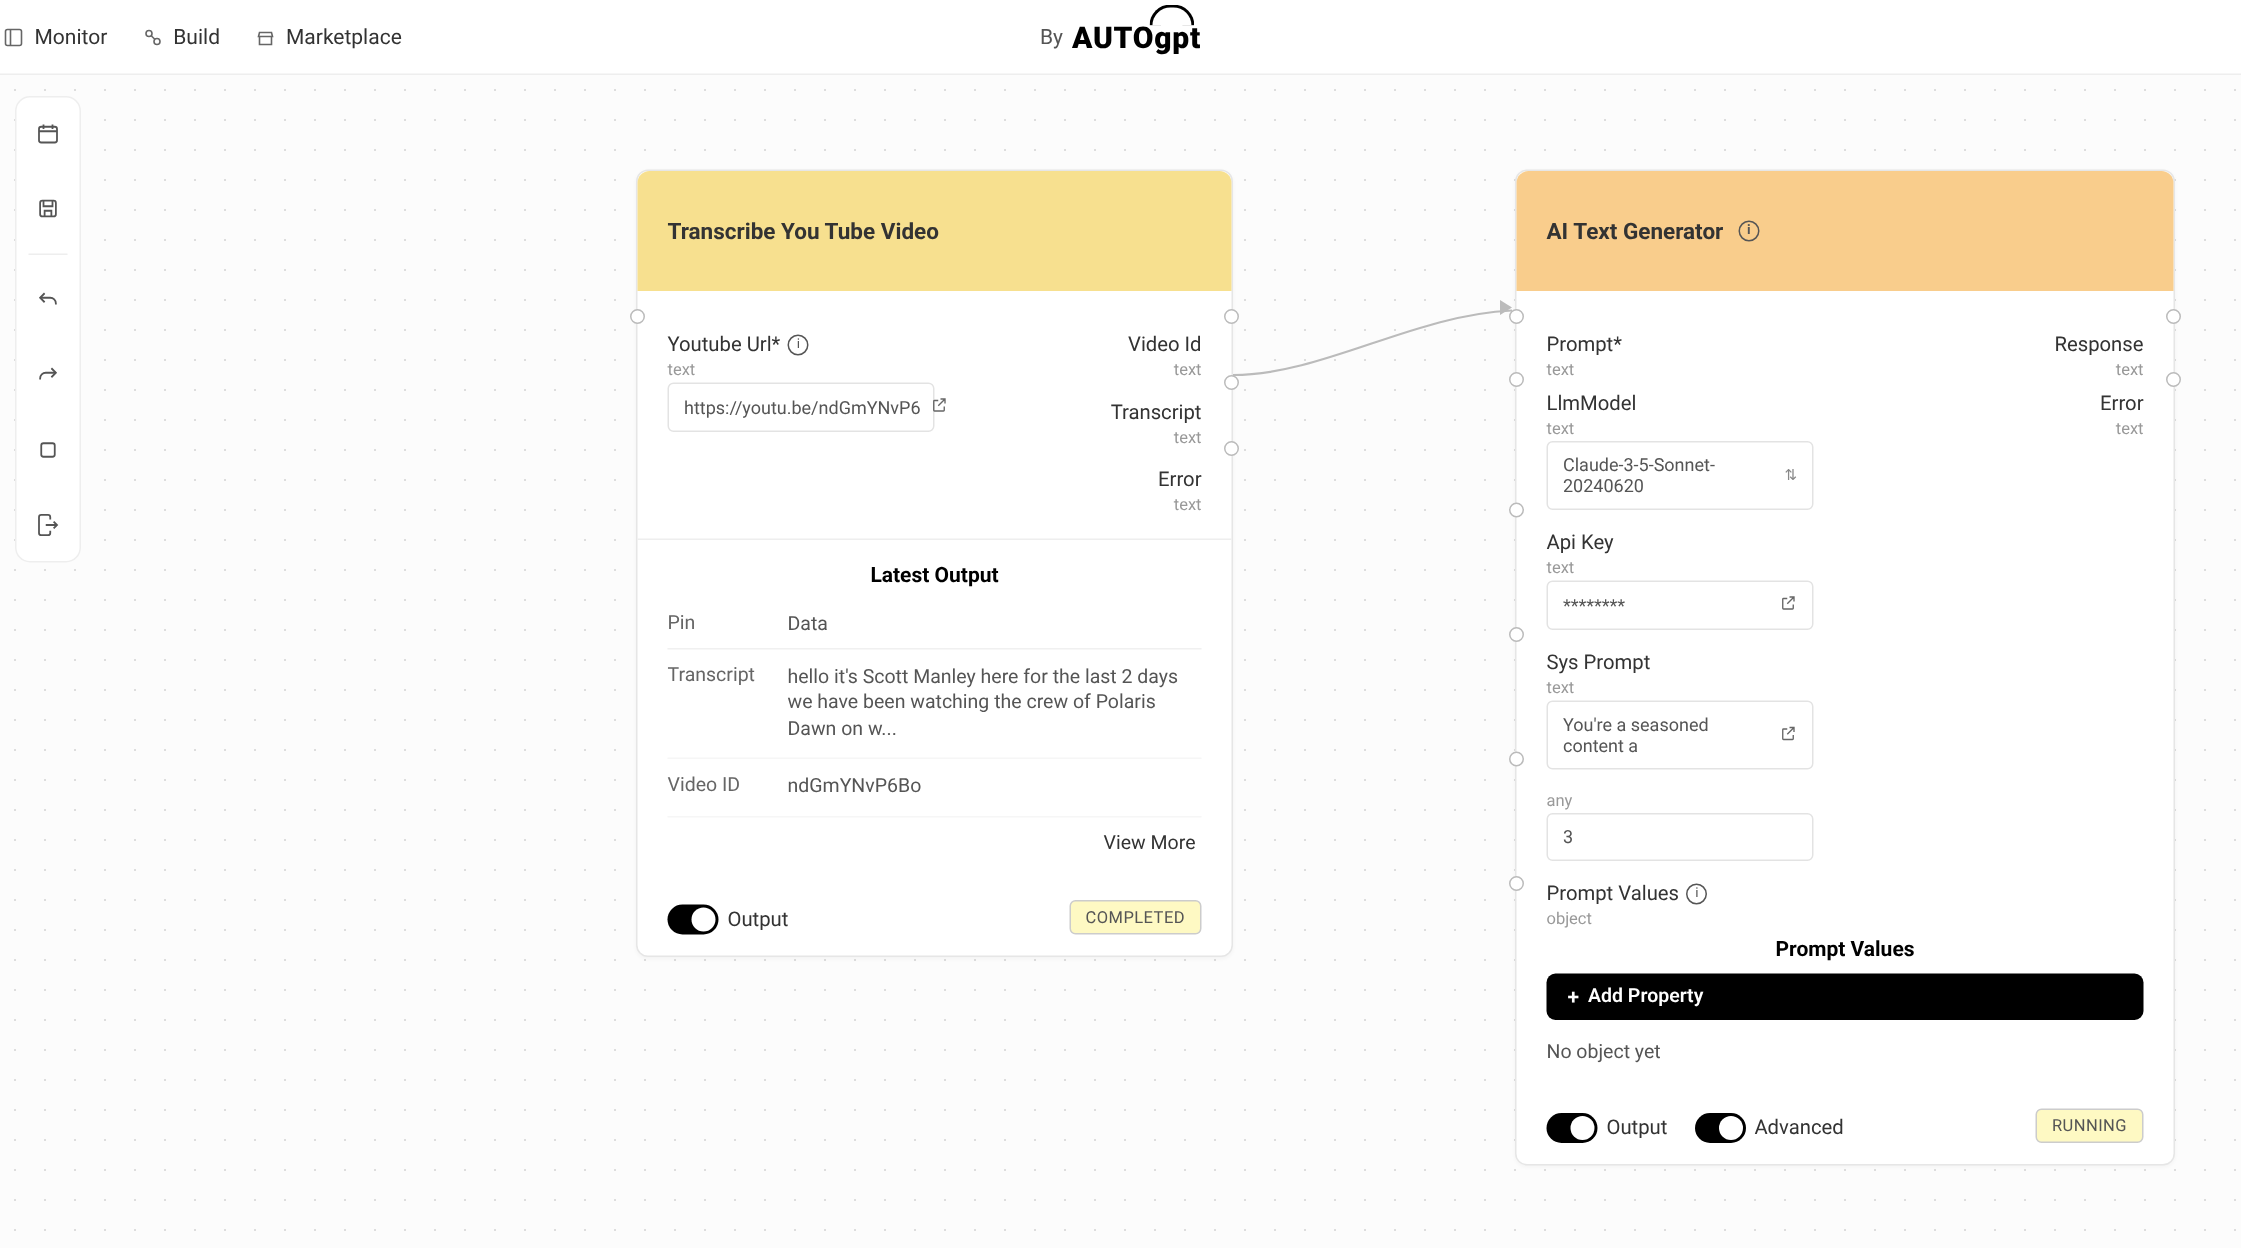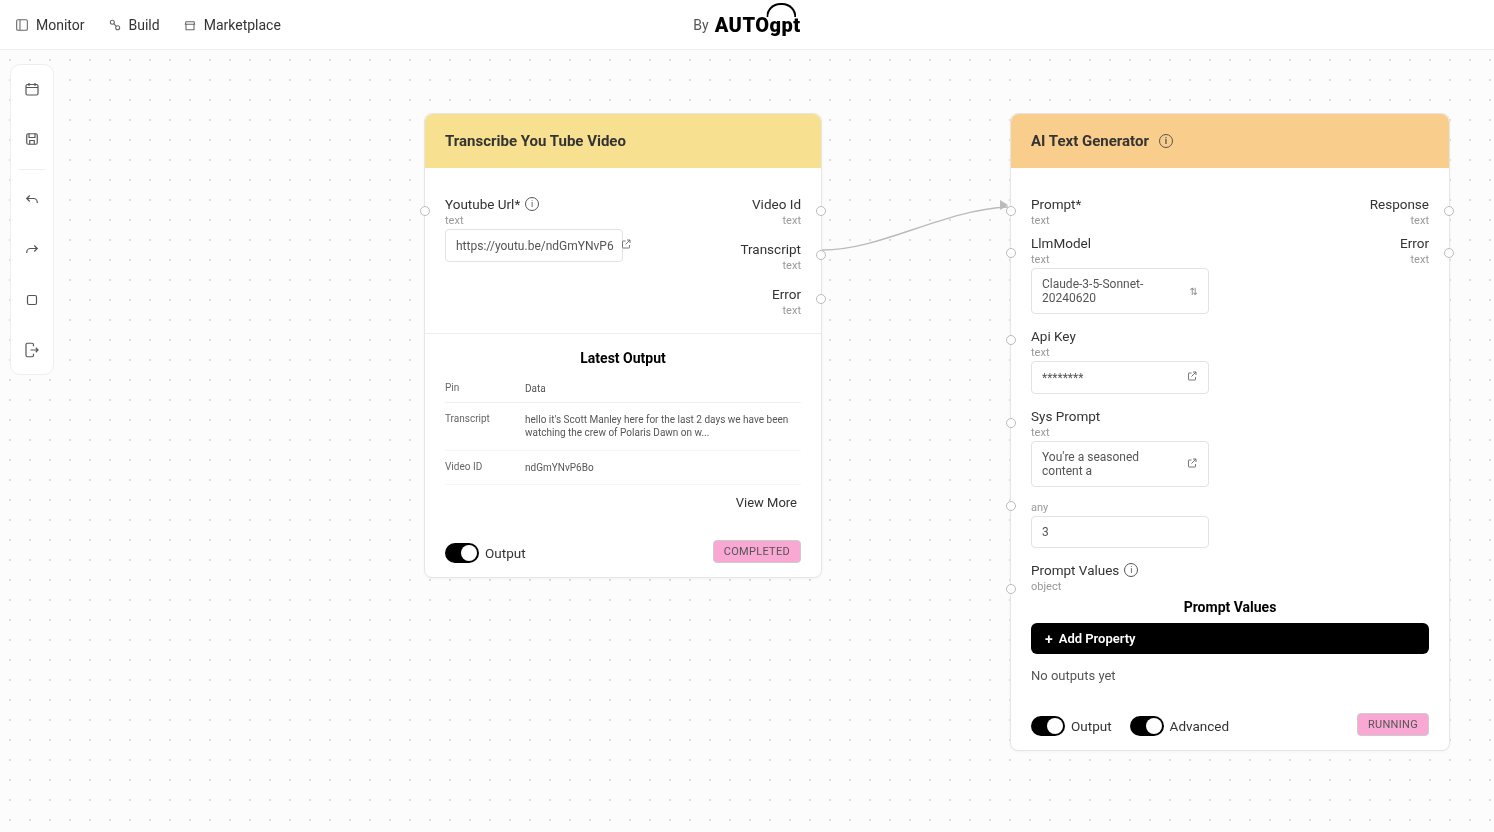--- a/index.html
+++ b/index.html
@@ -1,56 +1,56 @@
 <!DOCTYPE html>
 <html><head>
 <meta charset="utf-8">
 <style>
 * { box-sizing: border-box; margin: 0; padding: 0; }
 body { font-family: -apple-system, BlinkMacSystemFont, "Segoe UI", Roboto, sans-serif; background: #fafafa; width: 1494px; height: 832px; overflow: hidden; position: relative; }
-.topbar { height: 50px; background: #fff; border-bottom: 1px solid #eee; display: flex; align-items: center; padding: 0 14px; gap: 22px; position: relative; }
+.topbar { height: 50px; background: #fff; border-bottom: 1px solid #eee; display: flex; align-items: center; padding: 0 1px; gap: 22px; position: relative; }
 .topbar-item { display: flex; align-items: center; gap: 6px; font-size: 14px; color: #333; cursor: pointer; }
 .topbar-item svg { width: 16px; height: 16px; stroke: #666; fill: none; stroke-width: 1.6; }
 .brand { position: absolute; left: 50%; transform: translateX(-50%); display: flex; align-items: center; gap: 6px; font-size: 14px; color: #555; }
 .brand-logo { font-weight: 900; font-size: 20px; letter-spacing: 0.5px; color: #000; position: relative; }
 .brand-logo .gpt { font-weight: 900; }
 .brand-logo-arc { position: absolute; top: -10px; right: 4px; width: 30px; height: 14px; border: 2px solid #000; border-bottom: none; border-radius: 14px 14px 0 0; }
 .main { position: relative; width: 100%; height: calc(100% - 50px); background: #fcfcfc; }
 .sidebar { position: absolute; left: 10px; top: 14px; width: 44px; background: #fff; border: 1px solid #eee; border-radius: 10px; padding: 14px 0; display: flex; flex-direction: column; align-items: center; gap: 30px; }
 .sidebar-btn { width: 20px; height: 20px; display: flex; align-items: center; justify-content: center; cursor: pointer; color: #555; }
 .sidebar-btn svg { width: 18px; height: 18px; stroke: #555; fill: none; stroke-width: 1.6; }
 .sidebar-div { width: 26px; height: 1px; background: #eee; margin: -10px 0; }
 .canvas { position: absolute; inset: 0; background-image: radial-gradient(circle, #ddd 1px, transparent 1px); background-size: 20px 20px; background-position: 0 0; }
 .node { position: absolute; background: #fff; border: 1px solid #e6e6e6; border-radius: 8px; box-shadow: 0 1px 3px rgba(0,0,0,0.04); }
-.node-header { padding: 18px 20px; font-weight: 700; font-size: 15px; color: #333; border-radius: 8px 8px 0 0; display: flex; align-items: center; gap: 10px; }
+.node-header { padding: 31px 20px; font-weight: 700; font-size: 15px; color: #333; border-radius: 8px 8px 0 0; display: flex; align-items: center; gap: 10px; }
 .node1 .node-header { background: #f7e08f; }
 .node2 .node-header { background: #f9cd8c; }
 .node-body { padding: 28px 20px 14px; }
 .row { display: flex; justify-content: space-between; align-items: flex-start; }
 .field { display: flex; flex-direction: column; gap: 2px; }
 .field-label { font-size: 13.5px; color: #333; display: flex; align-items: center; gap: 5px; }
 .field-type { font-size: 11px; color: #999; }
 .field.right { align-items: flex-end; }
 .input-box { margin-top: 0; border: 1px solid #e3e3e3; border-radius: 4px; padding: 8px 10px; font-size: 12px; color: #555; width: 178px; display: flex; align-items: center; justify-content: space-between; gap: 6px; background: #fff; }
 .port { position: absolute; width: 10px; height: 10px; background: #fff; border: 1.5px solid #bbb; border-radius: 50%; }
 .port.left { left: -5px; }
 .port.right { right: -5px; }
 .section-divider { height: 1px; background: #eee; margin: 16px -20px; }
 .latest-output-title { font-weight: 700; font-size: 14px; text-align: center; margin: 8px 0 10px; }
-.output-table { font-size: 10px; color: #444; }
+.output-table { font-size: 13px; color: #444; }
 .output-table .hdr { display: flex; color: #888; padding: 6px 0; border-bottom: 1px solid #f0f0f0; }
 .output-table .trow { display: flex; padding: 10px 0; border-bottom: 1px solid #f6f6f6; }
 .output-table .c1 { width: 80px; flex-shrink: 0; color: #666; }
 .output-table .c2 { flex: 1; color: #555; line-height: 1.35; }
 .view-more { text-align: right; font-size: 13px; color: #333; padding: 10px 4px 6px; cursor: pointer; }
 .node-footer { display: flex; align-items: flex-end; justify-content: space-between; padding: 10px 20px 14px; gap: 10px; }
 .toggle-wrap { display: flex; align-items: center; gap: 6px; font-size: 13.5px; color: #333; }
 .toggle { width: 34px; height: 20px; background: #000; border-radius: 10px; position: relative; cursor: pointer; }
 .toggle::after { content: ""; position: absolute; top: 2px; right: 2px; width: 16px; height: 16px; background: #fff; border-radius: 50%; }
-.badge { border: 1px solid #ccc; border-radius: 4px; padding: 4px 10px; font-size: 11px; letter-spacing: 0.3px; color: #555; background: #f9a8d4; }
+.badge { border: 1px solid #ccc; border-radius: 4px; padding: 4px 10px; font-size: 11px; letter-spacing: 0.3px; color: #555; background: #fef9c3; }
 .info-icon { width: 14px; height: 14px; border: 1.4px solid #555; border-radius: 50%; display: inline-flex; align-items: center; justify-content: center; font-size: 9px; color: #555; }
 .ext-icon svg { width: 12px; height: 12px; stroke: #666; fill: none; stroke-width: 1.8; }
 .pv-title { font-weight: 700; font-size: 14px; text-align: center; margin: 6px 0 8px; }
 .add-btn { background: #000; color: #fff; border-radius: 6px; padding: 8px 14px; font-size: 13px; font-weight: 600; display: flex; align-items: center; gap: 6px; margin: 0 auto 4px; cursor: pointer; }
 .add-btn .plus { font-size: 14px; line-height: 1; }
 .no-outputs { font-size: 13px; color: #555; margin: 14px 0 6px; }
 .edge { position: absolute; pointer-events: none; }
 .edge path { stroke: #bbb; stroke-width: 1.4; fill: none; }
 .spacer { height: 14px; }
 .spacer-sm { height: 8px; }
@@ -268,21 +268,21 @@
           <span>Prompt Values</span>
           <span class="info-icon">i</span>
         </span>
         <span class="field-type">object</span>
       </div>
       <div class="pv-title">Prompt Values</div>
       <div class="add-btn">
         <span class="plus">+</span>
         <span>Add Property</span>
       </div>
-      <div class="no-outputs">No outputs yet</div>
+      <div class="no-outputs">No object yet</div>
     </div>
     <div class="node-footer">
       <div class="node2-footer-toggles">
         <div class="toggle-wrap">
           <div class="toggle"></div>
           <span>Output</span>
         </div>
         <div class="toggle-wrap">
           <div class="toggle"></div>
           <span>Advanced</span>

